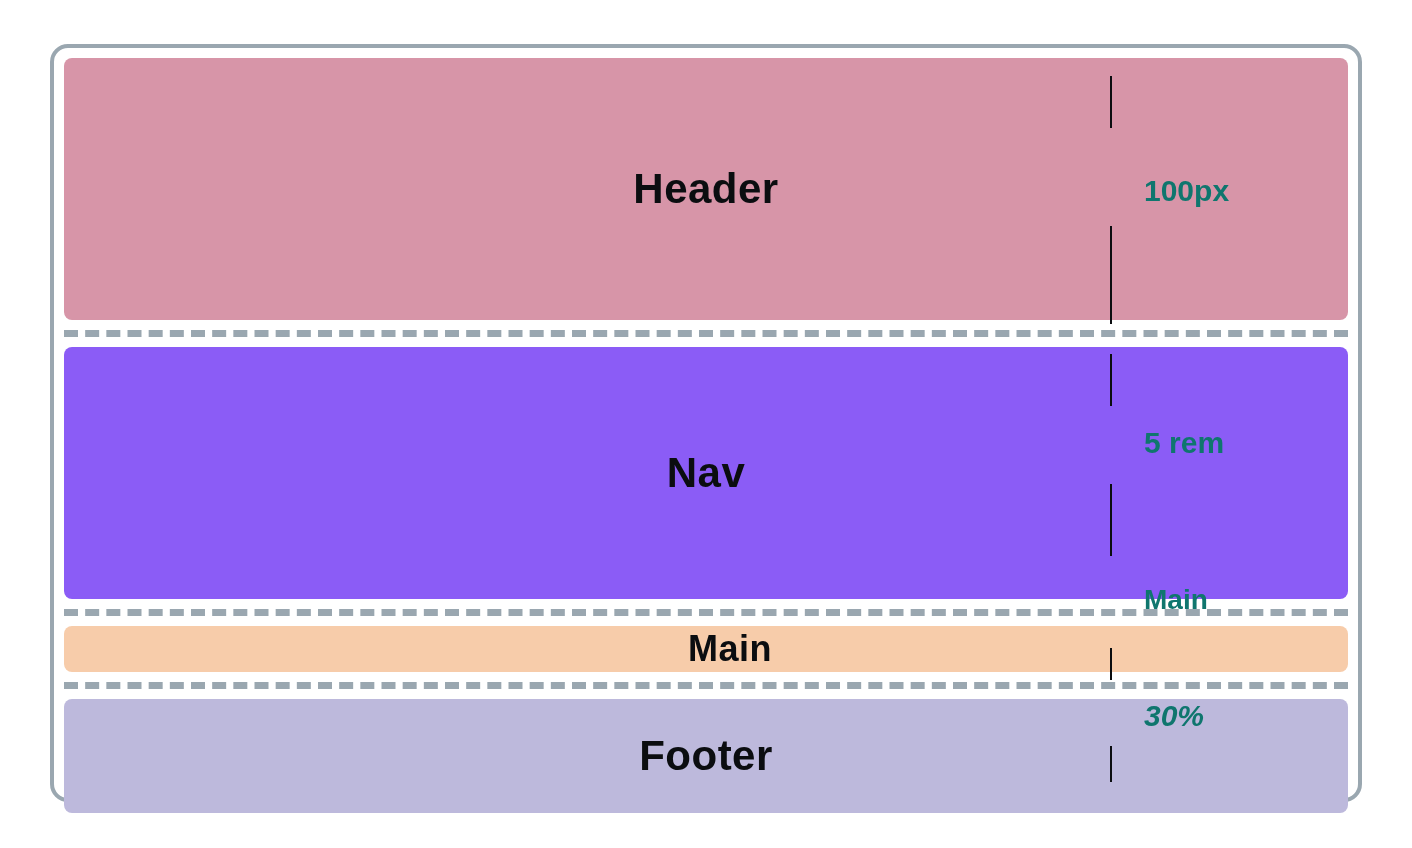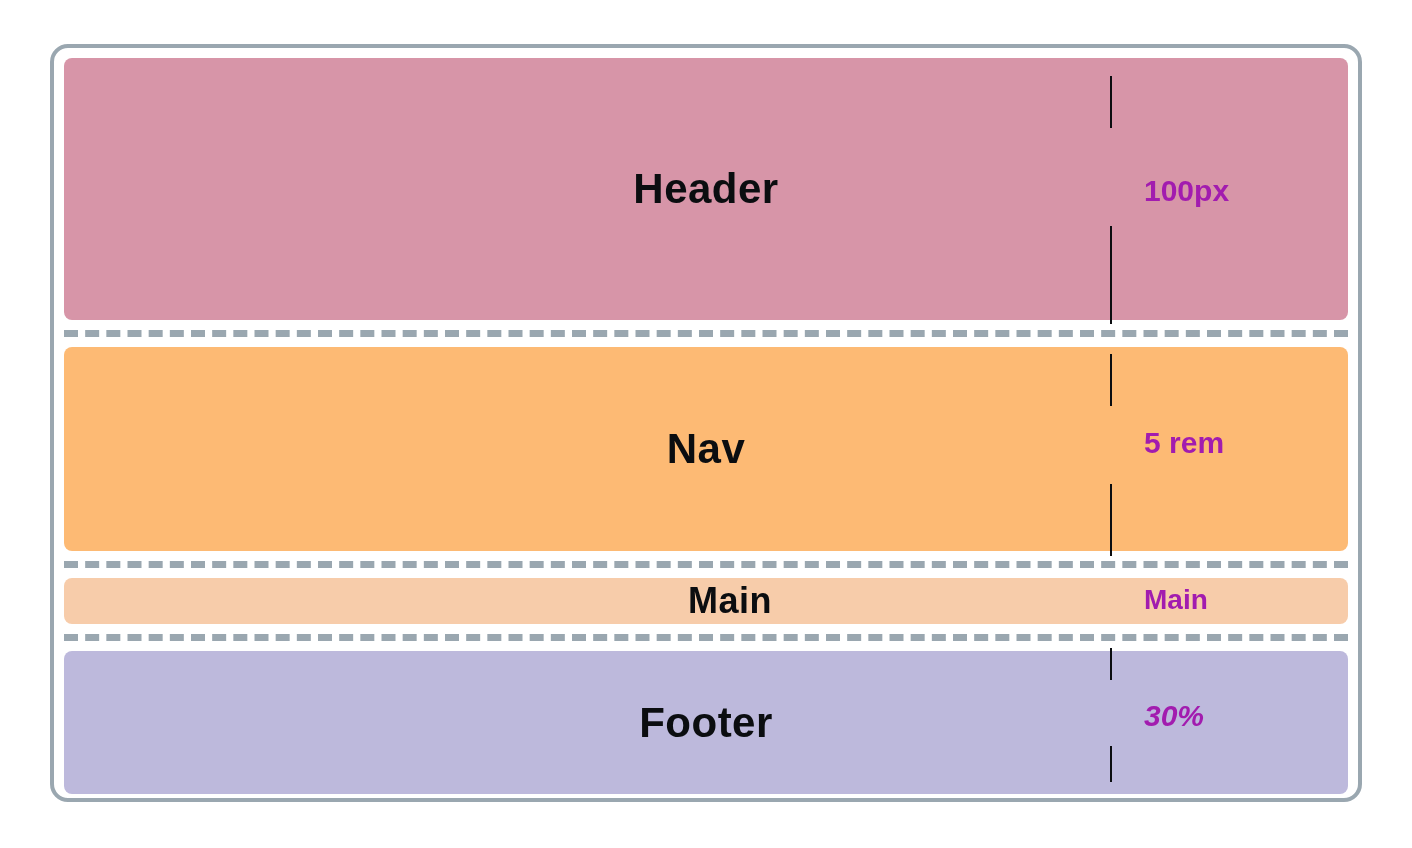--- a/index.html
+++ b/index.html
@@ -19,23 +19,23 @@
   .row {
     position: relative;
     width: 100%;
     display: flex;
     align-items: center;
     justify-content: center;
     border-radius: 8px;
   }
 
   .row-header { background: #d795a8; height: 262px; }
-  .row-nav    { background: #fdba74; height: 204px; }
+  .row-nav    { background: #8b5cf6; height: 252px; }
   .row-main   { background: #f7ccaa; height: 46px;  }
-  .row-footer { background: #bdb9dc; height: 143px; }
+  .row-footer { background: #bdb9dc; height: 114px; }
 
   .row-label {
     color: #0b0d10;
     font-weight: 900;
     font-size: 42px;
     letter-spacing: 0.5px;
   }
   .row-main .row-label { font-size: 36px; margin-left: 48px; }
   .row-footer .row-label { font-size: 42px; }
 
@@ -58,21 +58,21 @@
     left: 0;
     width: 2px;
     background: #0b0d10;
   }
   .measure-label {
     position: absolute;
     left: 34px;
     transform: translateY(-50%);
     font-size: 30px;
     font-weight: 700;
-    color: #a21caf;
+    color: #0f766e;
     white-space: nowrap;
     text-align: right;
   }
   .measure-main { font-size: 28px; }
 </style>
 </head>
 <body>
 
 <div class="frame">
 

